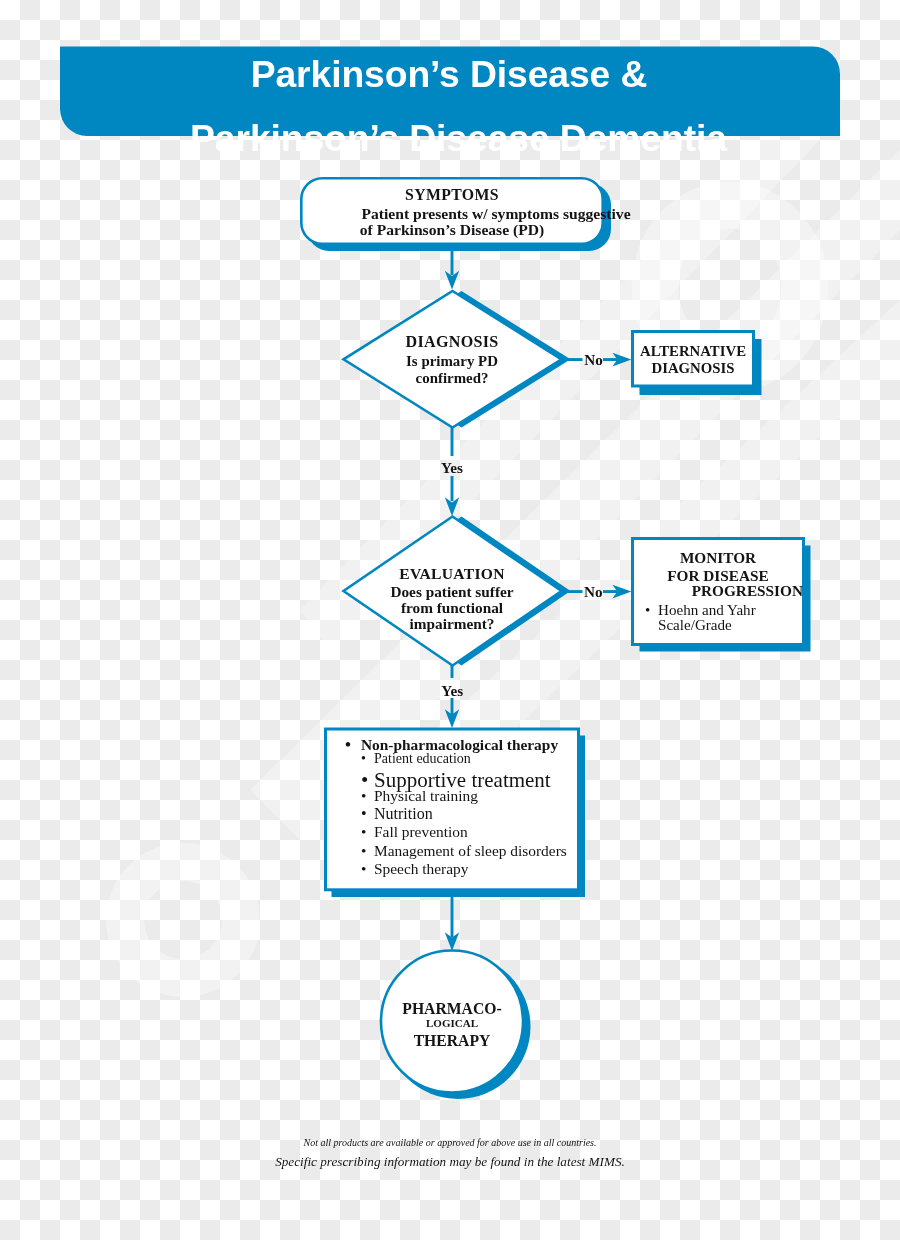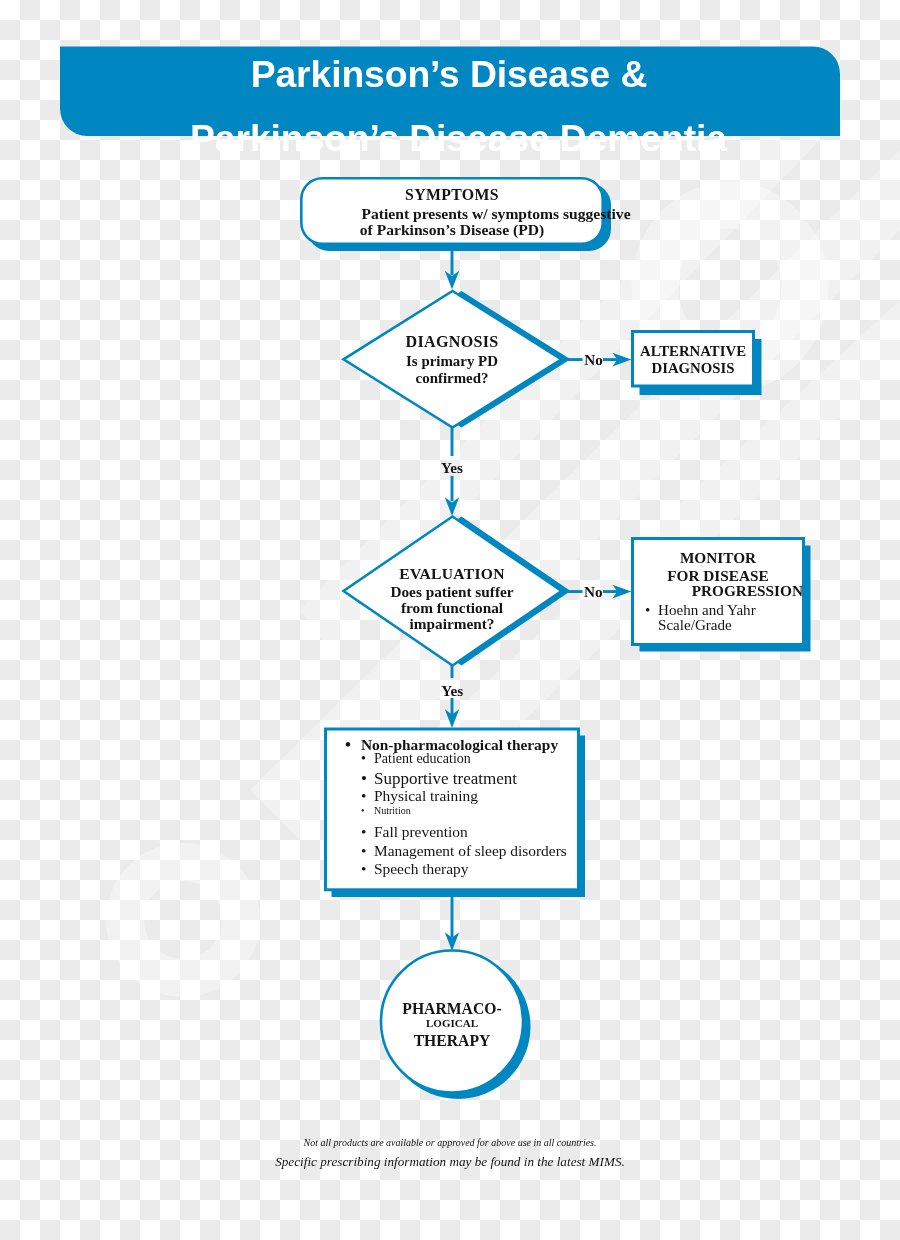--- a/index.html
+++ b/index.html
@@ -160,23 +160,23 @@
 <div class="grp" style="left:434.2px;top:682.5px;width:36px;">
   <div class="ln cap" style="top:0;font-size:15.2px;">Yes</div>
 </div>
 
 <div class="grp" style="left:326px;top:728px;width:300px;">
   <div class="lnl" style="top:8px;left:19px;font-size:15.4px;font-weight:bold;">
     <span class="bul bulbig">•</span><span>Non-pharmacological therapy</span>
   </div>
   <div id="nonpharm-list">
       <div class="lnl" style="top: 24px; left: 35px; font-size: 14px;"><span class="bul">•</span><span>Patient education</span></div>
-      <div class="lnl" style="top: 42.1px; left: 35px; font-size: 17px;"><span class="bul">•</span><span>Supportive treatment</span></div>
+      <div class="lnl" style="top: 42.1px; left: 35px; font-size: 21px;"><span class="bul">•</span><span>Supportive treatment</span></div>
       <div class="lnl" style="top: 60.2px; left: 35px; font-size: 15.4px;"><span class="bul">•</span><span>Physical training</span></div>
-      <div class="lnl" style="top: 78.3px; left: 35px; font-size: 10px;"><span class="bul">•</span><span>Nutrition</span></div>
+      <div class="lnl" style="top: 78.3px; left: 35px; font-size: 16px;"><span class="bul">•</span><span>Nutrition</span></div>
       <div class="lnl" style="top: 96.4px; left: 35px; font-size: 15.4px;"><span class="bul">•</span><span>Fall prevention</span></div>
       <div class="lnl" style="top: 114.5px; left: 35px; font-size: 15.4px;"><span class="bul">•</span><span>Management of sleep disorders</span></div>
       <div class="lnl" style="top: 132.6px; left: 35px; font-size: 15.4px;"><span class="bul">•</span><span>Speech therapy</span></div>
     </div>
 </div>
 
 <div class="grp" style="left:382px;top:995px;width:140px;">
   <div class="ln cap" style="top:6px;font-size:15.7px;">PHARMACO-</div>
   <div class="ln cap" style="top:22.6px;font-size:11px;">LOGICAL</div>
   <div class="ln cap" style="top:38.4px;font-size:15.7px;">THERAPY</div>

